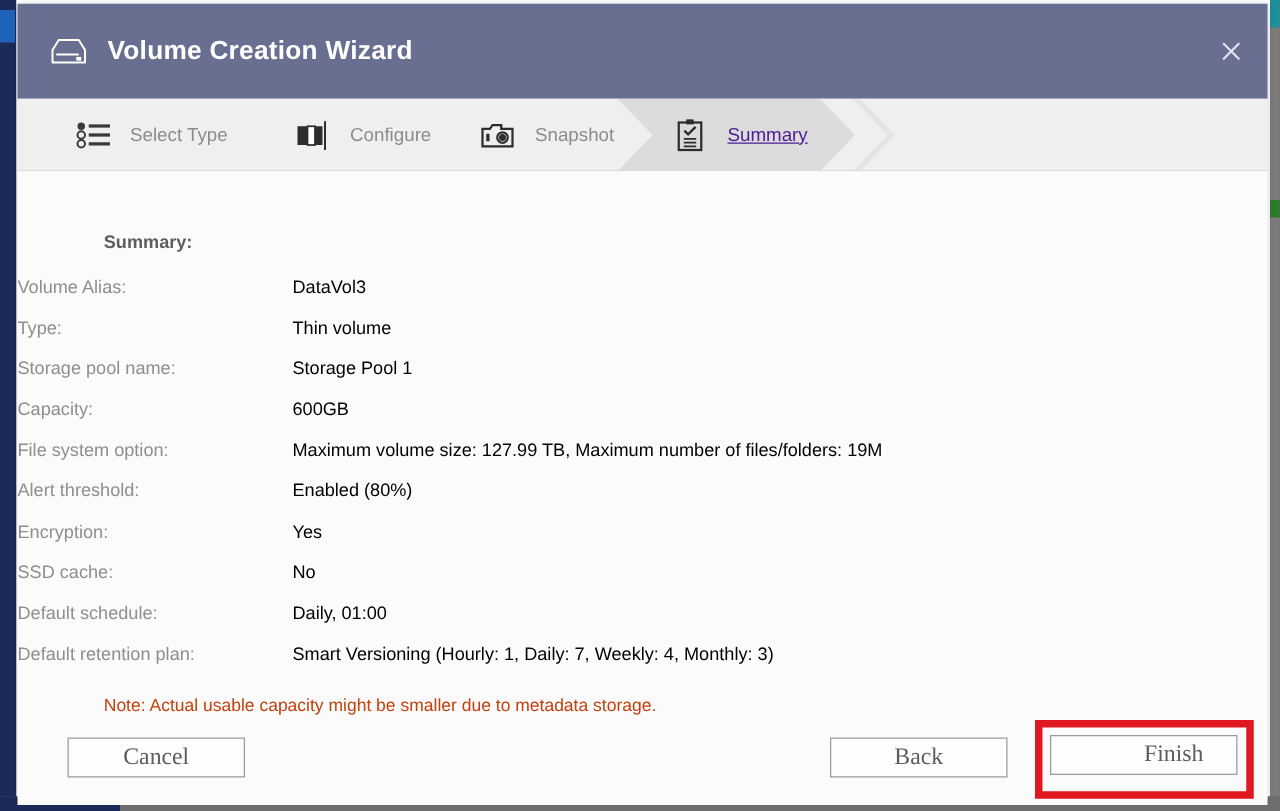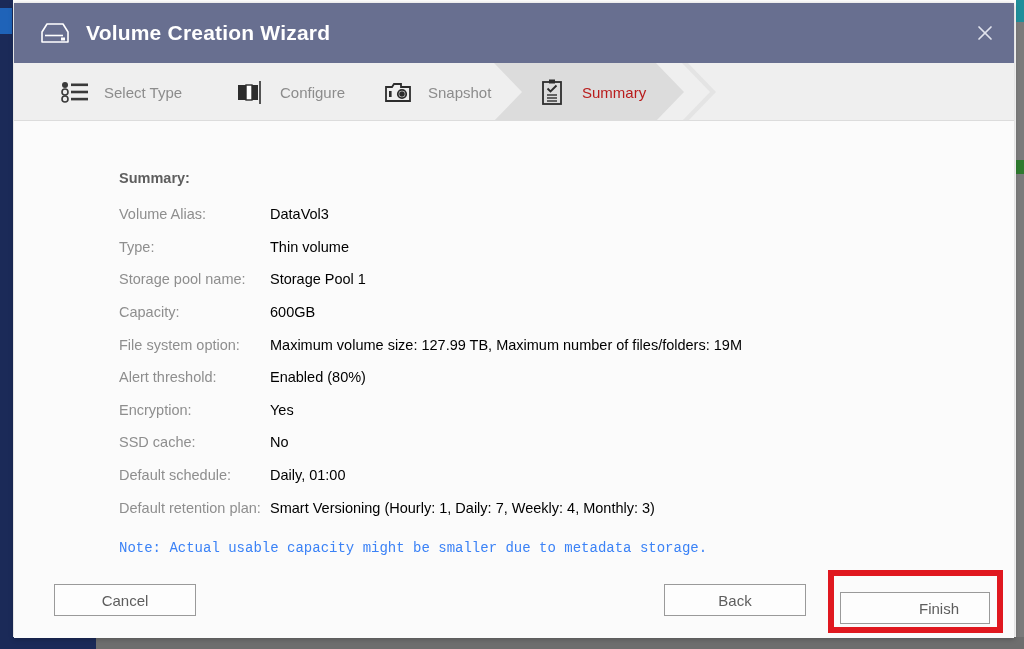--- a/index.html
+++ b/index.html
@@ -68,21 +68,21 @@
     width: 1000px; height: 635px;
     background: #fbfbfb;
     box-shadow: 0 1px 5px rgba(0,0,0,.25);
     display: flex;
     flex-direction: column;
   }
 
   
   #titlebar {
     position: relative;
-    height: 60px;
+    height: 76px;
     background: #686f90;
     display: flex;
     align-items: center;
     padding-left: 24px;
     flex: 0 0 auto;
   }
   #titlebar .disk-icon { width: 34px; height: 26px; margin-right: 14px; }
   #titlebar .title {
     color: #ffffff;
     font-size: 21px;
@@ -114,21 +114,21 @@
     align-items: center;
     padding-left: 22px;
     z-index: 2;
   }
   .step .step-icon { width: 30px; height: 28px; margin-right: 14px; flex: 0 0 auto; }
   .step .step-label {
     font-size: 15px;
     color: #8c8c8c;
     white-space: nowrap;
   }
-  .step.active .step-label { color: #b91c1c; }
+  .step.active .step-label { color: #4c1d95; text-decoration: underline; }
   
   #active-chevron {
     position: absolute;
     left: 480px; top: 0;
     width: 190px; height: 58px;
     background: #dcdcdc;
     z-index: 1;
     clip-path: polygon(0 0, calc(100% - 28px) 0, 100% 50%, calc(100% - 28px) 100%, 0 100%, 28px 50%);
   }
   #tail-chevron {
@@ -139,78 +139,75 @@
     z-index: 0;
     clip-path: polygon(0 0, 6px 0, 34px 50%, 6px 100%, 0 100%, 28px 50%);
   }
 
   
   #body {
     position: relative;
     flex: 1 1 auto;
     background: #fbfbfb;
     padding: 28px 0 0 0;
-    margin-left: 36px;
   }
   #summary-title {
     position: absolute;
     left: 69px; top: 147px;
     font-size: 14.5px;
     font-weight: bold;
     color: #5e5e5e;
   }
   #rows { position: absolute; left: 0; top: 38px; width: 100%; }
   .row {
     display: flex;
     height: 32.6px;
     align-items: center;
   }
   .row .label {
     width: 220px;
-    padding-left: 69px;
     font-size: 14.5px;
     color: #8e8e8e;
     white-space: nowrap;
   }
   .row .value {
     font-size: 14.5px;
     color: #000000;
     white-space: nowrap;
   }
   #note {
     position: absolute;
     left: 69px; top: 543px;
     font-size: 14px;
-    color: #3b82f6;
-    font-family: Liberation Mono, monospace;
+    color: #c2410c;
   }
 
   
   #footer {
     position: relative;
     height: 72px;
     background: #fbfbfb;
     flex: 0 0 auto;
   }
   .btn {
     position: absolute;
     height: 32px;
     background: #fdfdfd;
     border: 1px solid #9a9a9a;
-    font-family: Liberation Sans, sans-serif;
-    font-size: 15px;
+    font-family: Liberation Serif, serif;
+    font-size: 19px;
     color: #5d5d5d;
     cursor: pointer;
     display: flex;
     align-items: center;
     justify-content: center;
   }
   #cancel-button { left: 40px; top: 18px; width: 142px; }
   #back-button   { left: 650px; top: 18px; width: 142px; }
-  #finish-button { left: 826px; top: 26px; width: 150px; padding-left: 48px; }
+  #finish-button { left: 826px; top: 16px; width: 150px; padding-left: 48px; }
 
   #finish-highlight {
     position: absolute;
     left: 814px; top: 4px;
     width: 175px; height: 63px;
     border: 6px solid #e0181f;
     pointer-events: none;
   }
 </style>
 </head>

